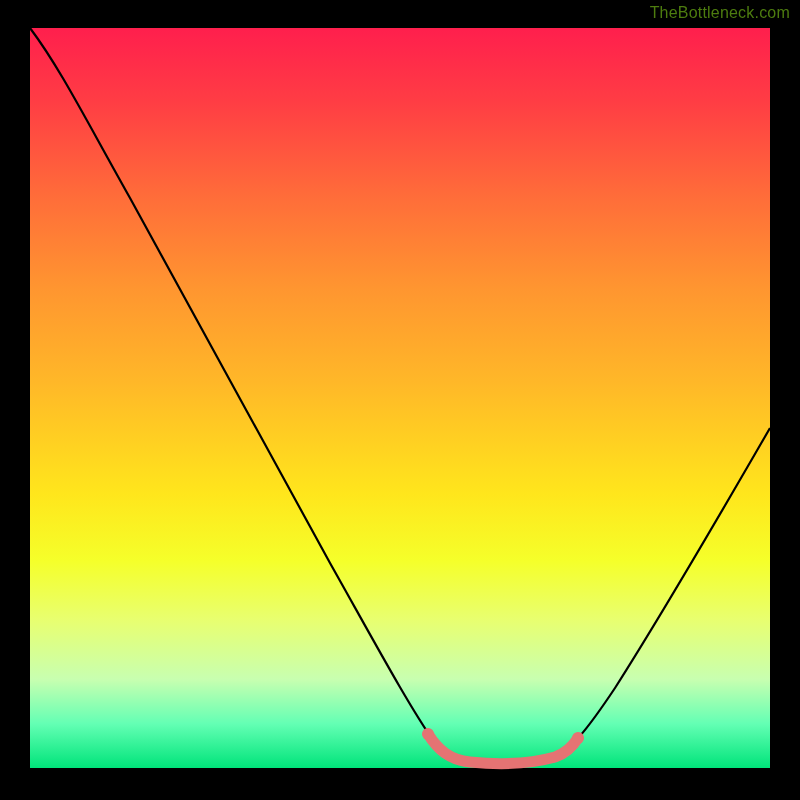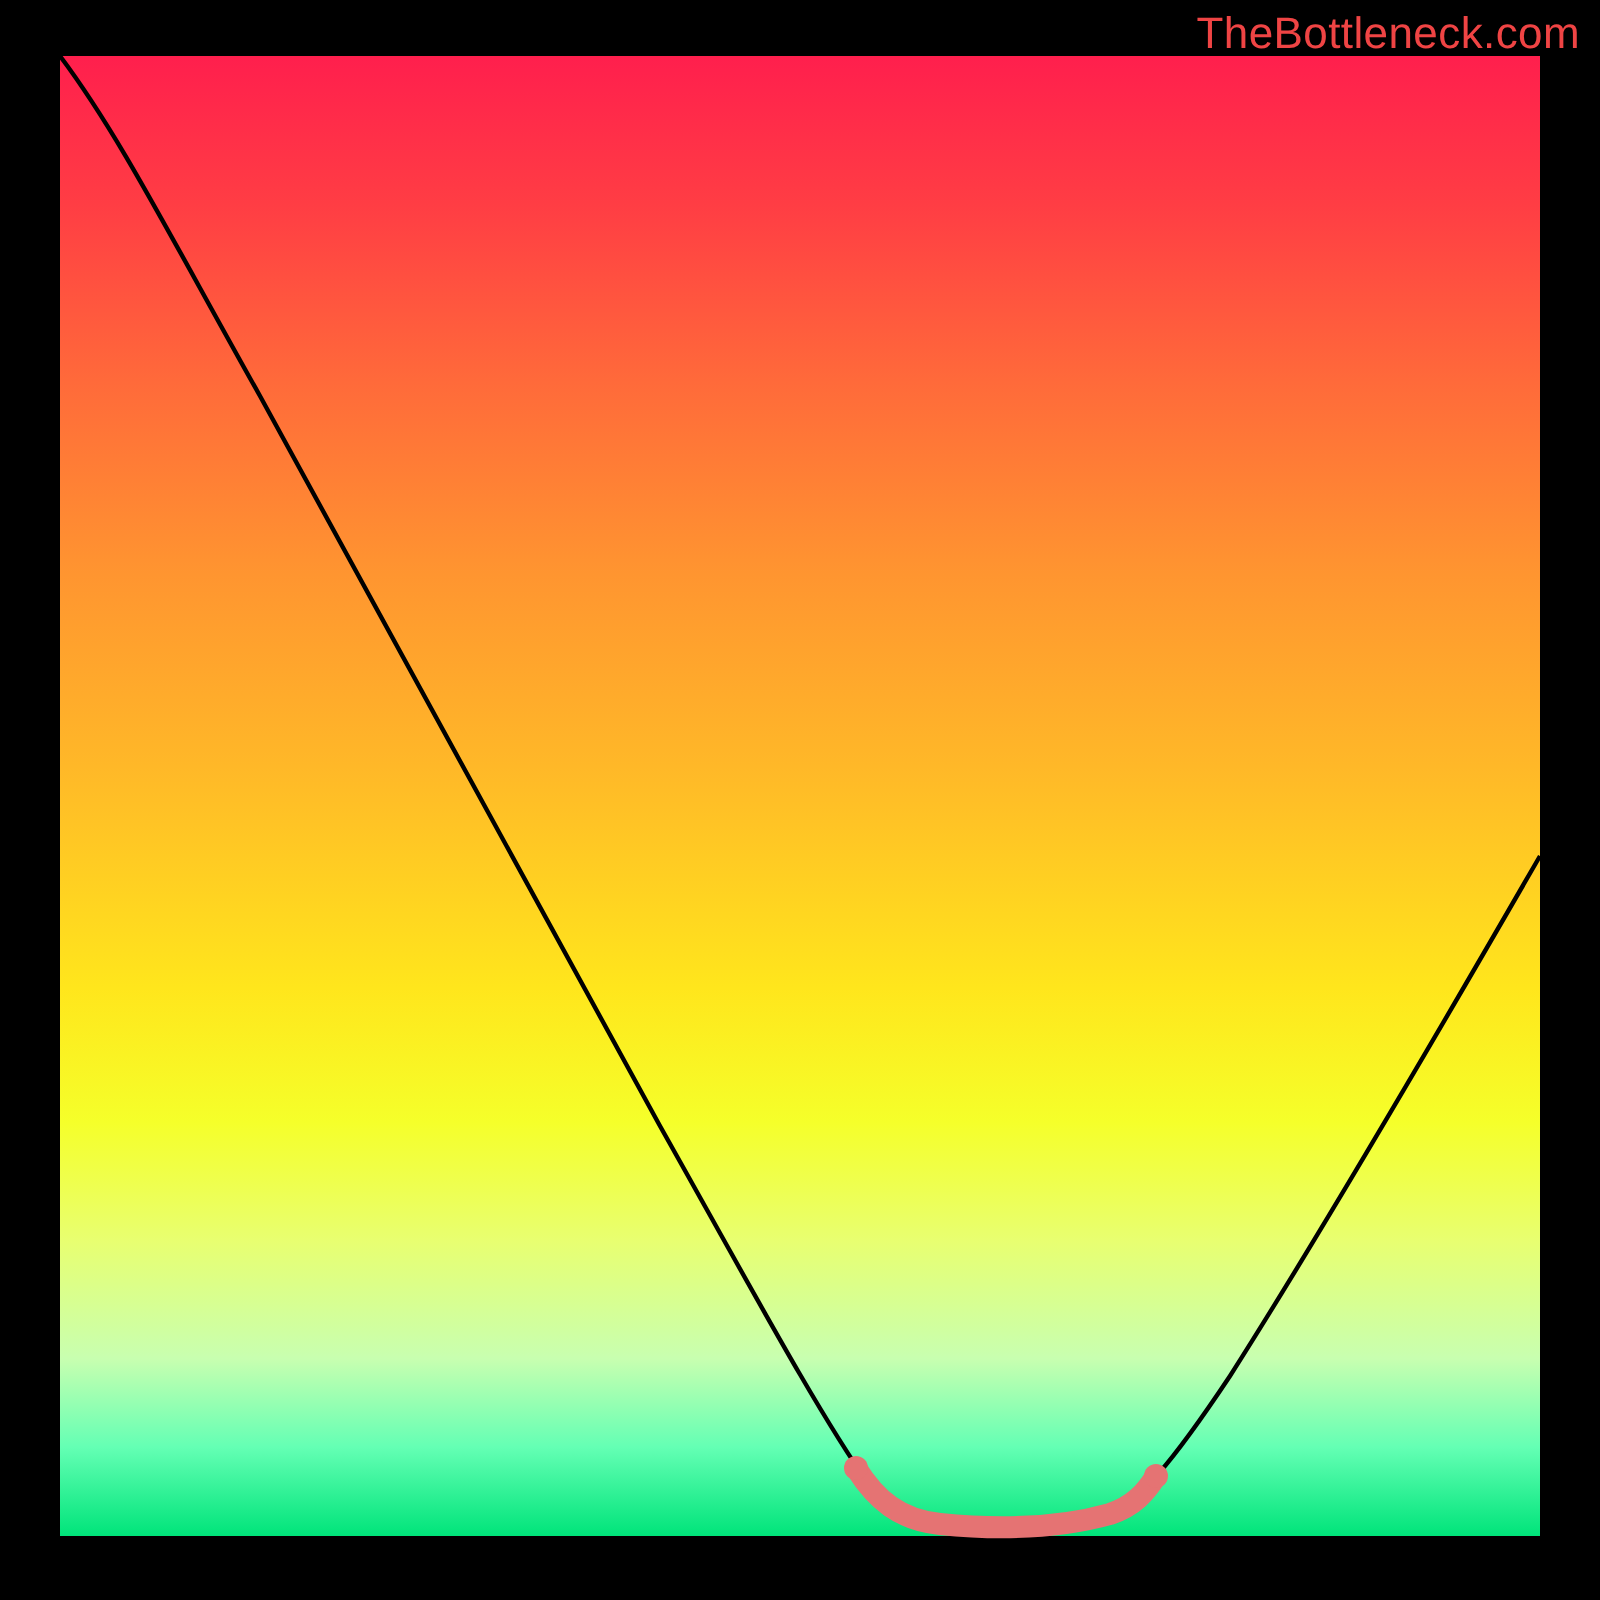--- a/index.html
+++ b/index.html
@@ -8,22 +8,22 @@
     height: 800px;
     background: #000;
     font-family: Arial, Helvetica, sans-serif;
     position: relative;
     overflow: hidden;
   }
   .attribution {
     position: absolute;
     top: 4px;
     right: 10px;
-    color: #ef4444;
-    font-size: 22px;
+    color: #4d7c0f;
+    font-size: 16px;
     font-weight: 400;
     letter-spacing: 0.2px;
     z-index: 5;
     user-select: none;
   }
   .plot-outer {
     position: absolute;
     left: 30px;
     top: 28px;
     width: 740px;

